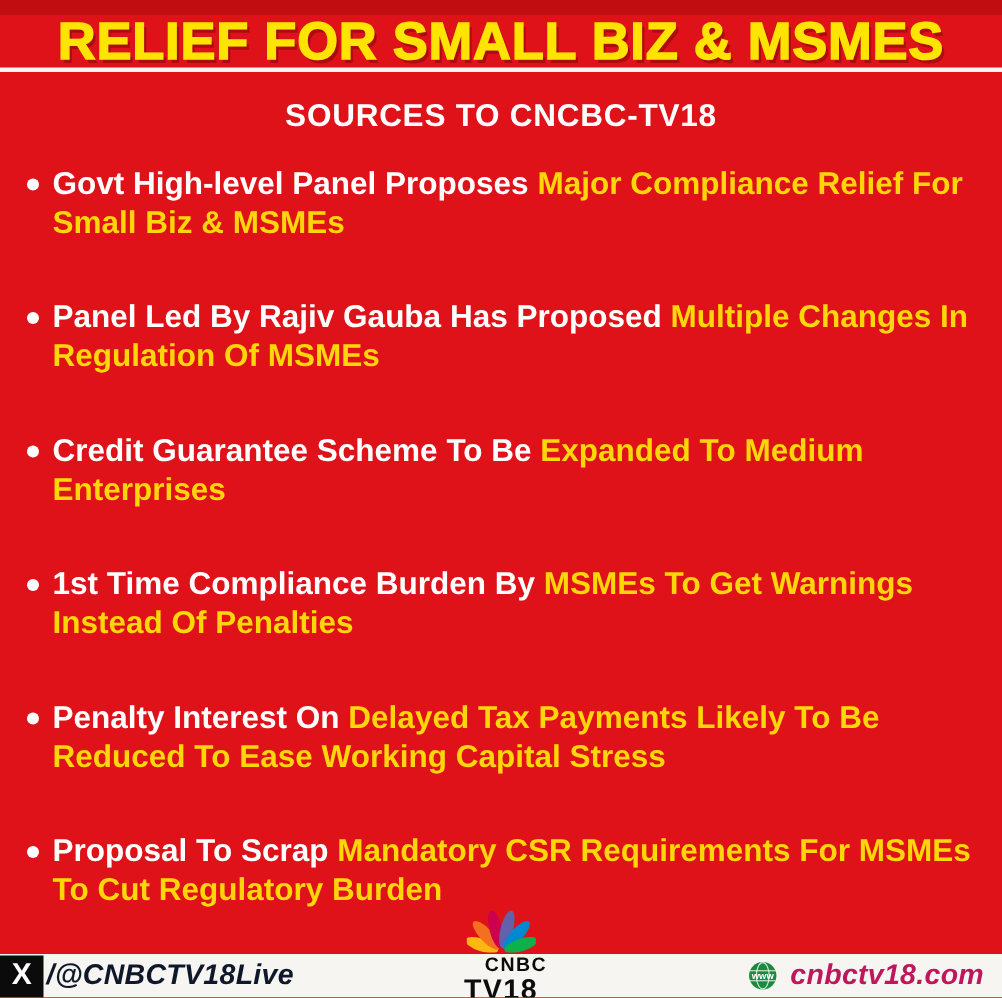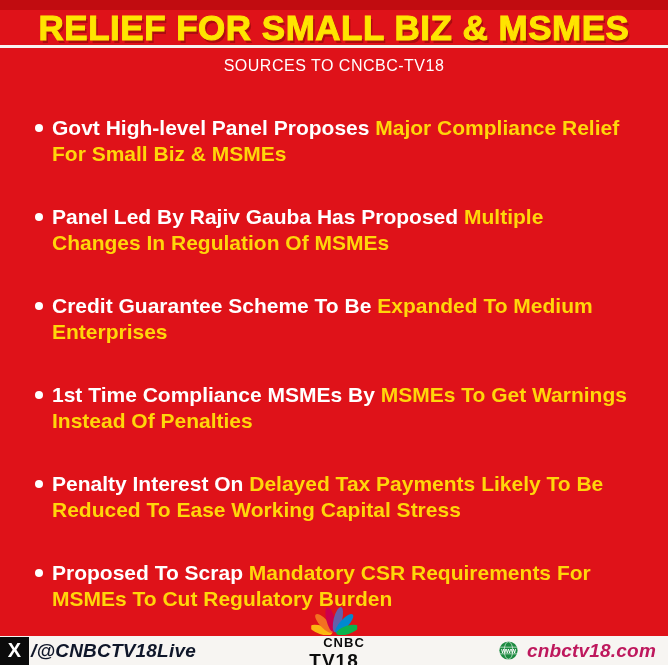--- a/index.html
+++ b/index.html
@@ -12,24 +12,24 @@
   .headline{
     height:35px;display:flex;align-items:center;justify-content:center;
     color:#ffe400;font-size:35px;font-weight:bold;letter-spacing:0.5px;
     -webkit-text-stroke:1px #ffe400;
     text-shadow:2px 3px 0 rgba(130,8,10,.55);
     white-space:nowrap;
   }
   .rule{height:3px;background:#f7f3ef;}
   .sources{
     height:36px;display:flex;align-items:center;justify-content:center;
-    color:#ffffff;font-size:16px;font-weight:normal;letter-spacing:0.5px;
+    color:#ffffff;font-size:21px;font-weight:bold;letter-spacing:0.5px;margin-top:12px;
   }
   ul.bullets{
-    list-style:none;margin:17px;padding:14px 20px 0 18px;
+    list-style:none;margin:0;padding:14px 20px 0 18px;
   }
   ul.bullets li{
     position:relative;margin:0 0 37px 0;padding-left:17px;
     font-size:21px;font-weight:bold;line-height:26px;
     color:#ffffff;
   }
   ul.bullets li::before{
     content:"";position:absolute;left:0;top:9px;width:8px;height:8px;
     border-radius:50%;background:#ffffff;
   }
@@ -74,23 +74,23 @@
 <div class="headline">RELIEF FOR SMALL BIZ &amp; MSMES</div>
 
 <div class="rule"></div>
 
 <div class="sources">SOURCES TO CNCBC-TV18</div>
 
 <ul class="bullets">
   <li><span>Govt High-level Panel Proposes</span> <span class="hl">Major Compliance Relief For Small Biz &amp; MSMEs</span></li>
   <li><span>Panel Led By Rajiv Gauba Has Proposed</span> <span class="hl">Multiple Changes In Regulation Of MSMEs</span></li>
   <li><span>Credit Guarantee Scheme To Be</span> <span class="hl">Expanded To Medium Enterprises</span></li>
-  <li><span>1st Time Compliance MSMEs By</span> <span class="hl">MSMEs To Get Warnings Instead Of Penalties</span></li>
+  <li><span>1st Time Compliance Burden By</span> <span class="hl">MSMEs To Get Warnings Instead Of Penalties</span></li>
   <li><span>Penalty Interest On</span> <span class="hl">Delayed Tax Payments Likely To Be Reduced To Ease Working Capital Stress</span></li>
-  <li><span>Proposed To Scrap</span> <span class="hl">Mandatory CSR Requirements For MSMEs To Cut Regulatory Burden</span></li>
+  <li><span>Proposal To Scrap</span> <span class="hl">Mandatory CSR Requirements For MSMEs To Cut Regulatory Burden</span></li>
 </ul>
 
 <div class="footer">
   <div class="f-left">
     <div class="x-box">X</div>
     <span class="handle">/@CNBCTV18Live</span>
   </div>
   <div class="f-right">
     <svg class="globe" viewBox="0 0 20 20" aria-hidden="true">
       <circle cx="10" cy="10" r="9.6" fill="#1b8a3f"></circle>

